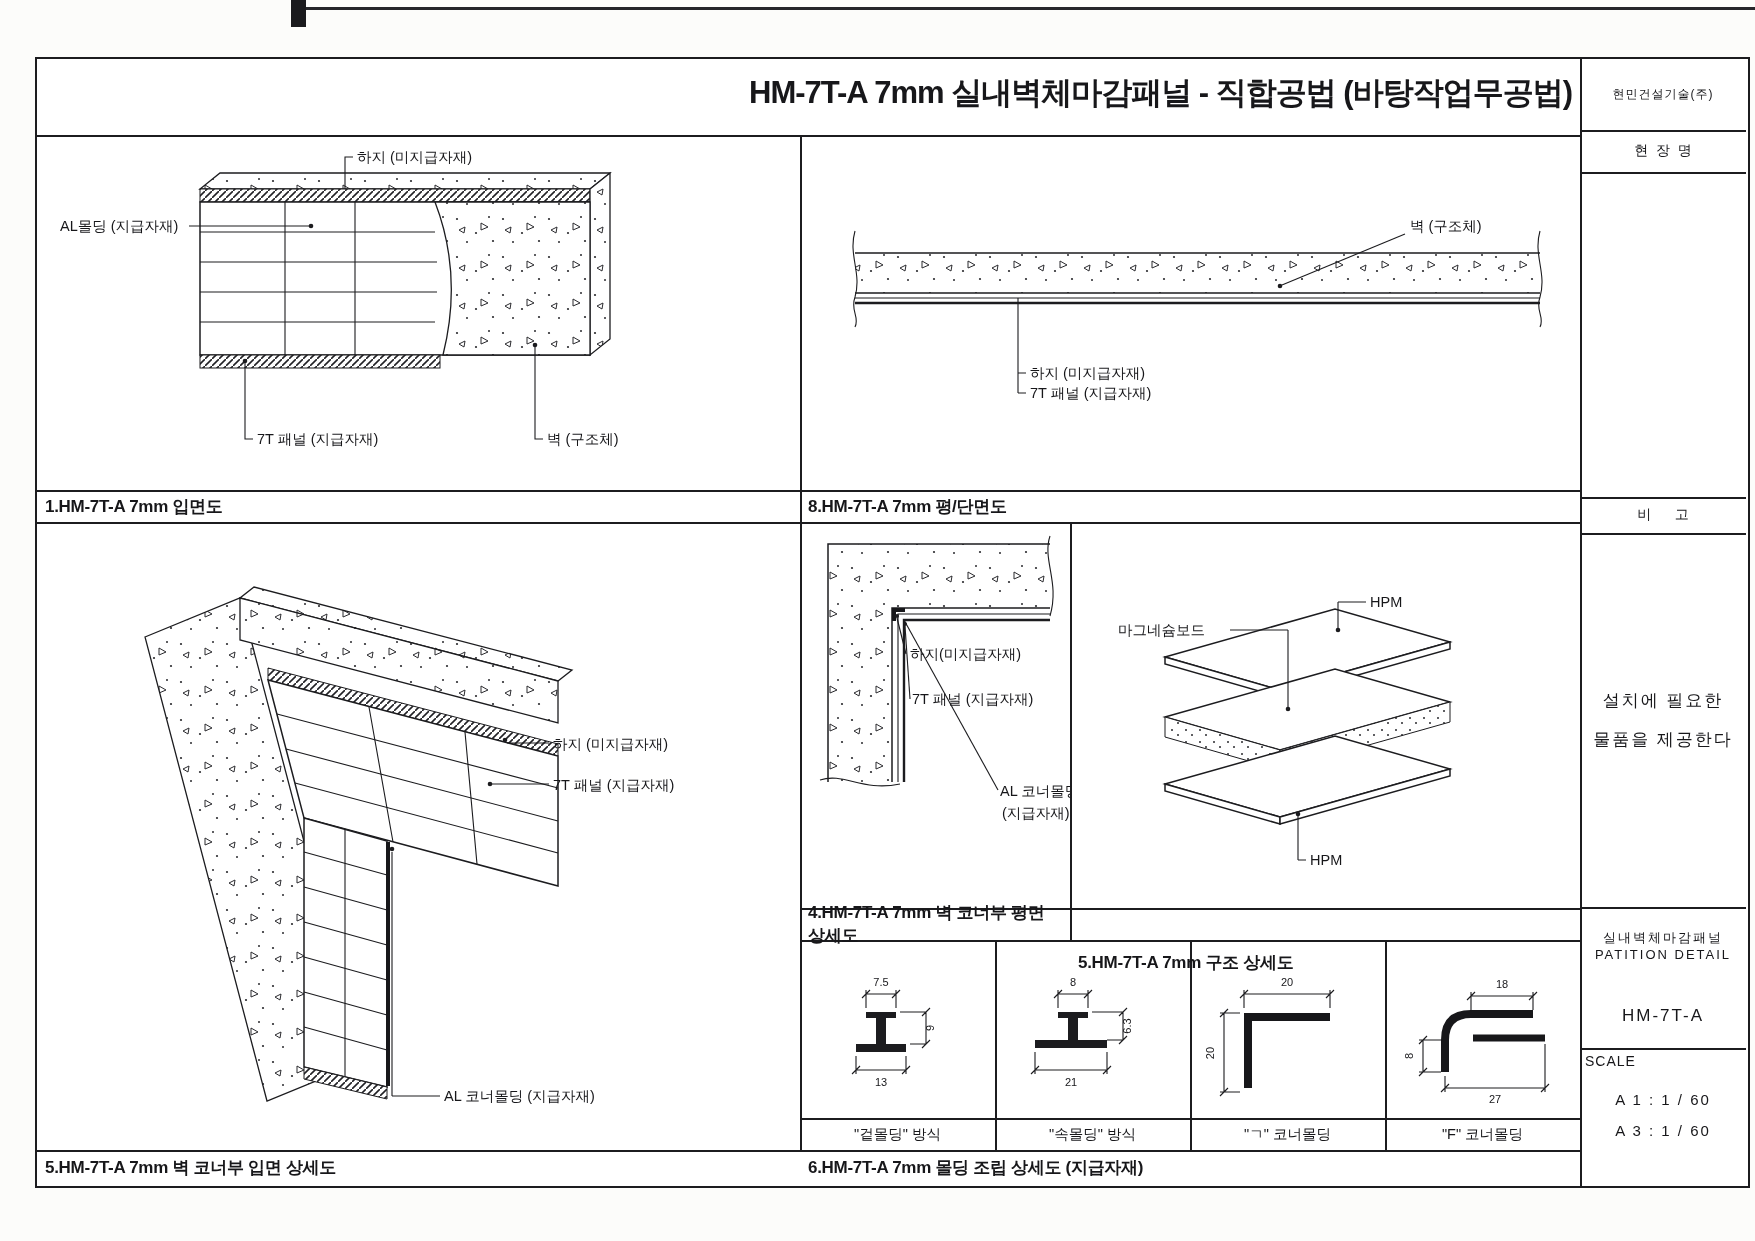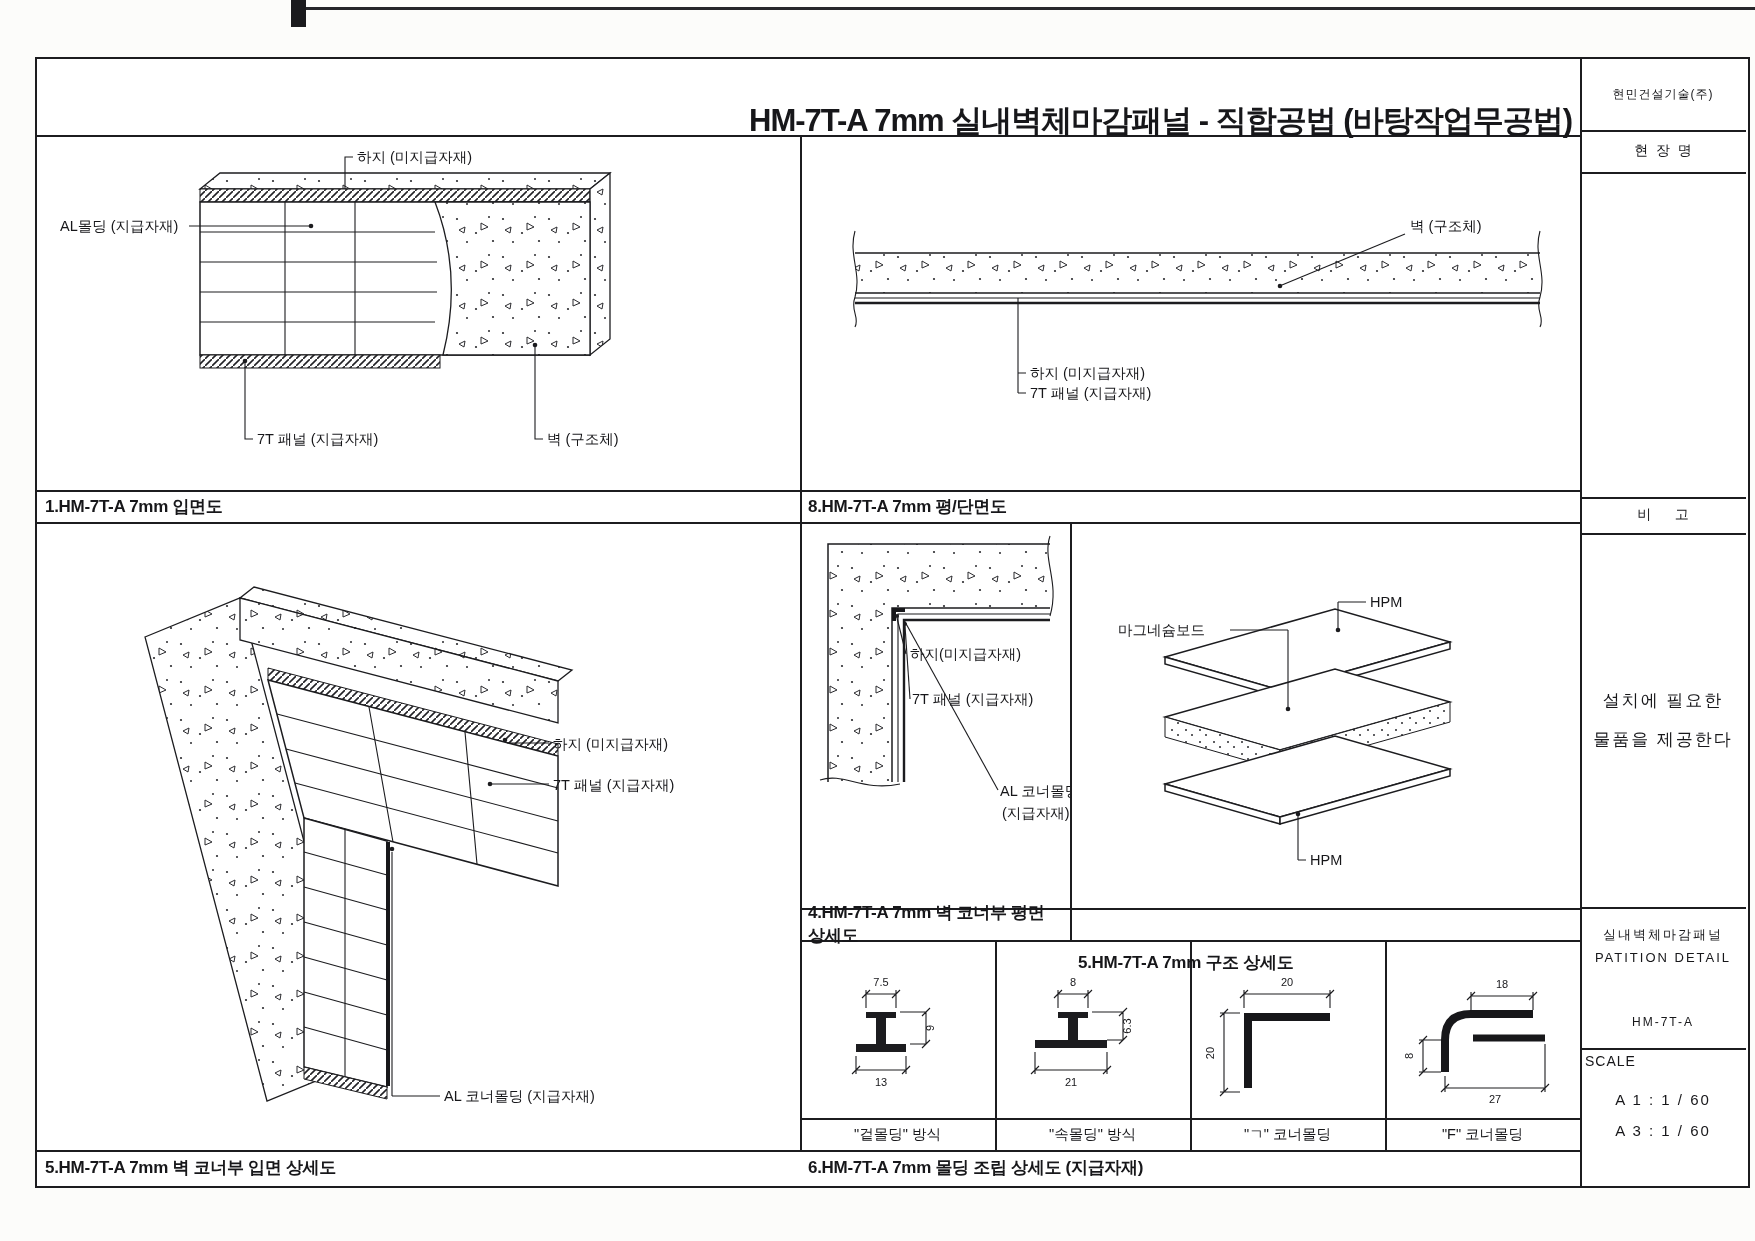--- a/index.html
+++ b/index.html
@@ -10,41 +10,41 @@
   .hl,.vl{position:absolute;background:#1c1c1f;}
   .hl{height:2px;} .vl{width:2px;}
   .scanline{position:absolute;left:296px;top:7px;width:1459px;height:3px;background:#26262a;}
   .scanblob{position:absolute;left:291px;top:0;width:15px;height:27px;background:#1a1a1d;}
   .cap{position:absolute;font-weight:bold;font-size:17px;display:flex;align-items:center;
        padding-left:8px;box-sizing:border-box;letter-spacing:-0.3px;}
   .subcap{position:absolute;font-size:14.5px;display:flex;align-items:center;justify-content:center;
           box-sizing:border-box;}
   .title{position:absolute;left:0;top:0;width:1543px;height:68px;display:flex;align-items:center;
          justify-content:flex-end;padding-right:8px;box-sizing:border-box;
-         font-size:31px;font-weight:bold;letter-spacing:-1px;margin-top:28px;}
+         font-size:31px;font-weight:bold;letter-spacing:-1px;}
   .sbcell{position:absolute;left:1543px;width:166px;display:flex;align-items:center;
           justify-content:center;box-sizing:border-box;text-align:center;}
   .pre{white-space:pre;}
   .panel{position:absolute;}
   .panel svg{display:block;}
   svg .s{stroke:#1c1c1f;stroke-width:1.5;fill:none;}
   svg .sw{stroke:#1c1c1f;stroke-width:1.5;fill:#fff;}
   svg .sc{stroke:#1c1c1f;stroke-width:1.3;fill:url(#conc);}
   svg .sh{stroke:#1c1c1f;stroke-width:1;fill:url(#hatch);}
   svg .sd{stroke:#1c1c1f;stroke-width:1;fill:url(#dots);}
   svg .thin{stroke:#1c1c1f;stroke-width:1.1;fill:none;}
   svg .thick{stroke:#1c1c1f;stroke-width:2.4;fill:none;}
   svg .dot{fill:#1c1c1f;}
   svg .bar{fill:#1c1c1f;}
   svg .profile{stroke:#17171a;stroke-width:8;fill:none;}
   svg text{font-family:"Liberation Sans",sans-serif;font-size:14.5px;fill:#17171a;}
   svg text.dim{font-size:11px;text-anchor:middle;}
   .note{flex-direction:column;gap:16px;font-size:17px;letter-spacing:2px;}
-  .nameblock{flex-direction:column;font-size:13px;letter-spacing:2px;gap:6px;}
-  .code{font-size:12px;letter-spacing:2px;margin-top:44px;}
+  .nameblock{flex-direction:column;font-size:13px;letter-spacing:2px;}
+  .code{font-size:17px;letter-spacing:2px;margin-top:44px;}
   .scalecell{align-items:flex-start;justify-content:flex-start;flex-direction:column;}
   .scalelabel{font-size:14px;padding:5px 0 0 5px;letter-spacing:1px;}
   .scaleval{width:100%;text-align:center;font-size:15px;letter-spacing:2px;}
 </style>
 </head>
 <body>
 
 <svg width="0" height="0" style="position:absolute" aria-hidden="true">
   <defs>
     <pattern id="conc" width="46" height="38" patternUnits="userSpaceOnUse">

